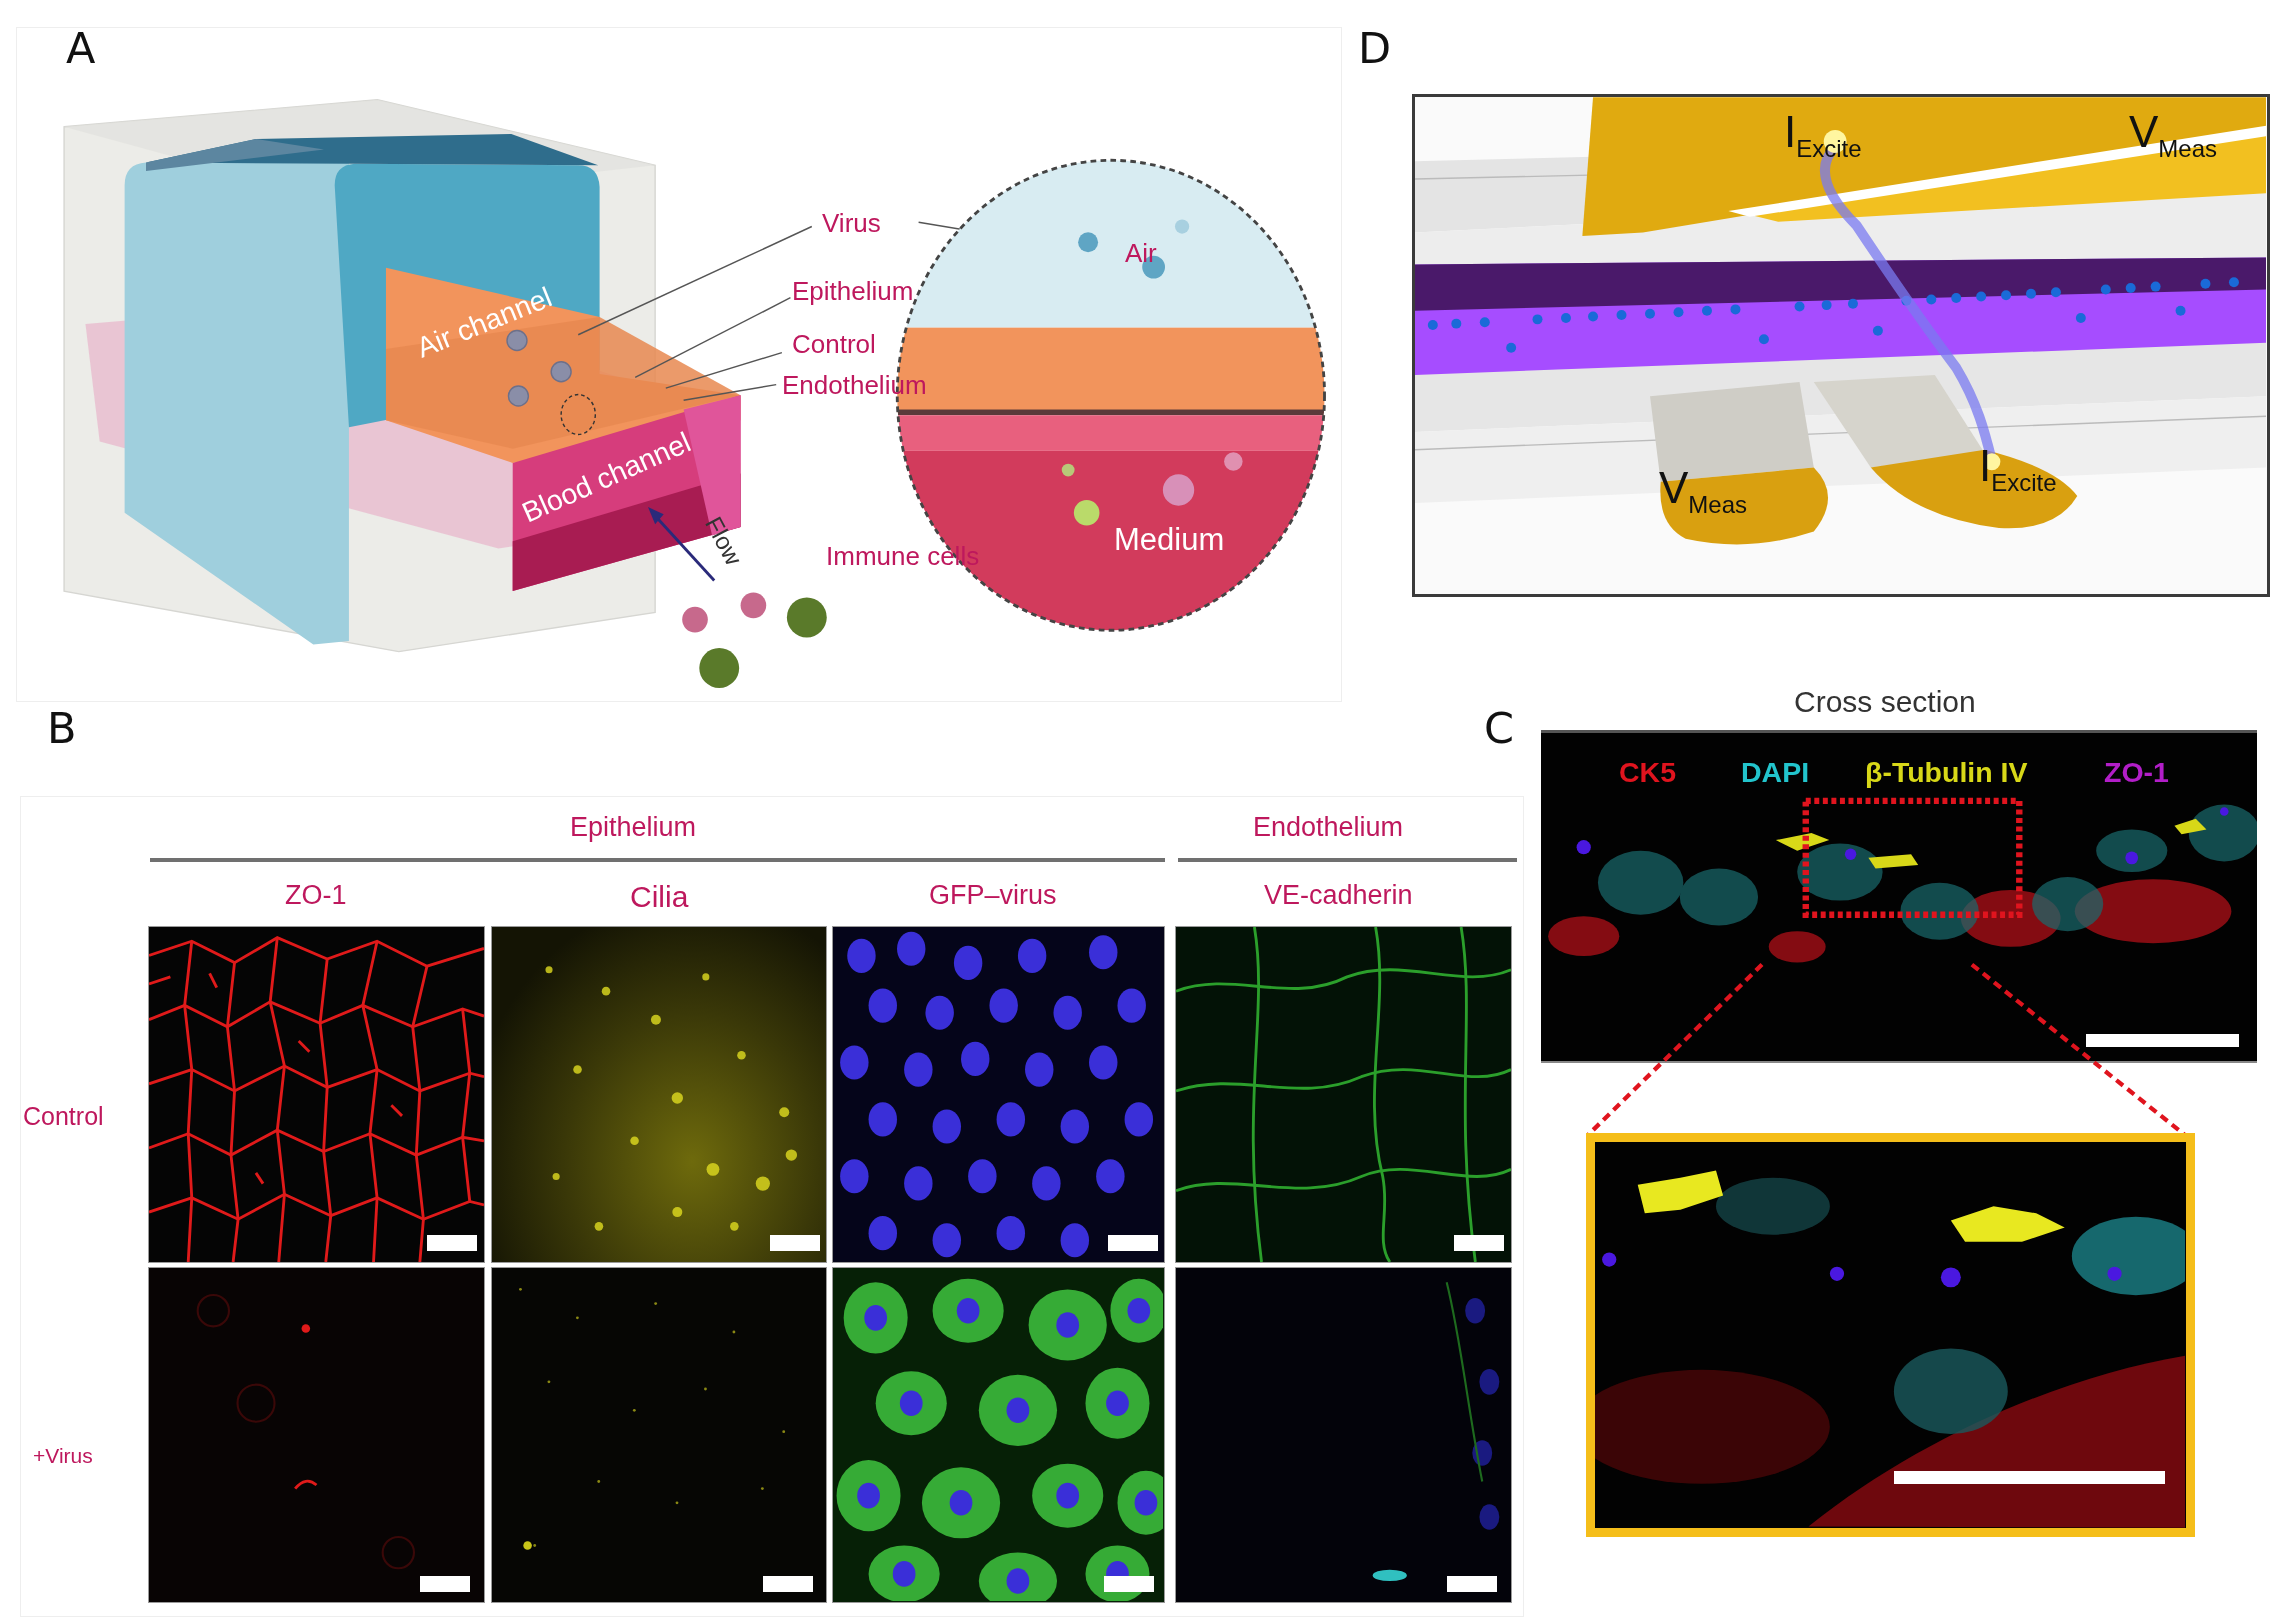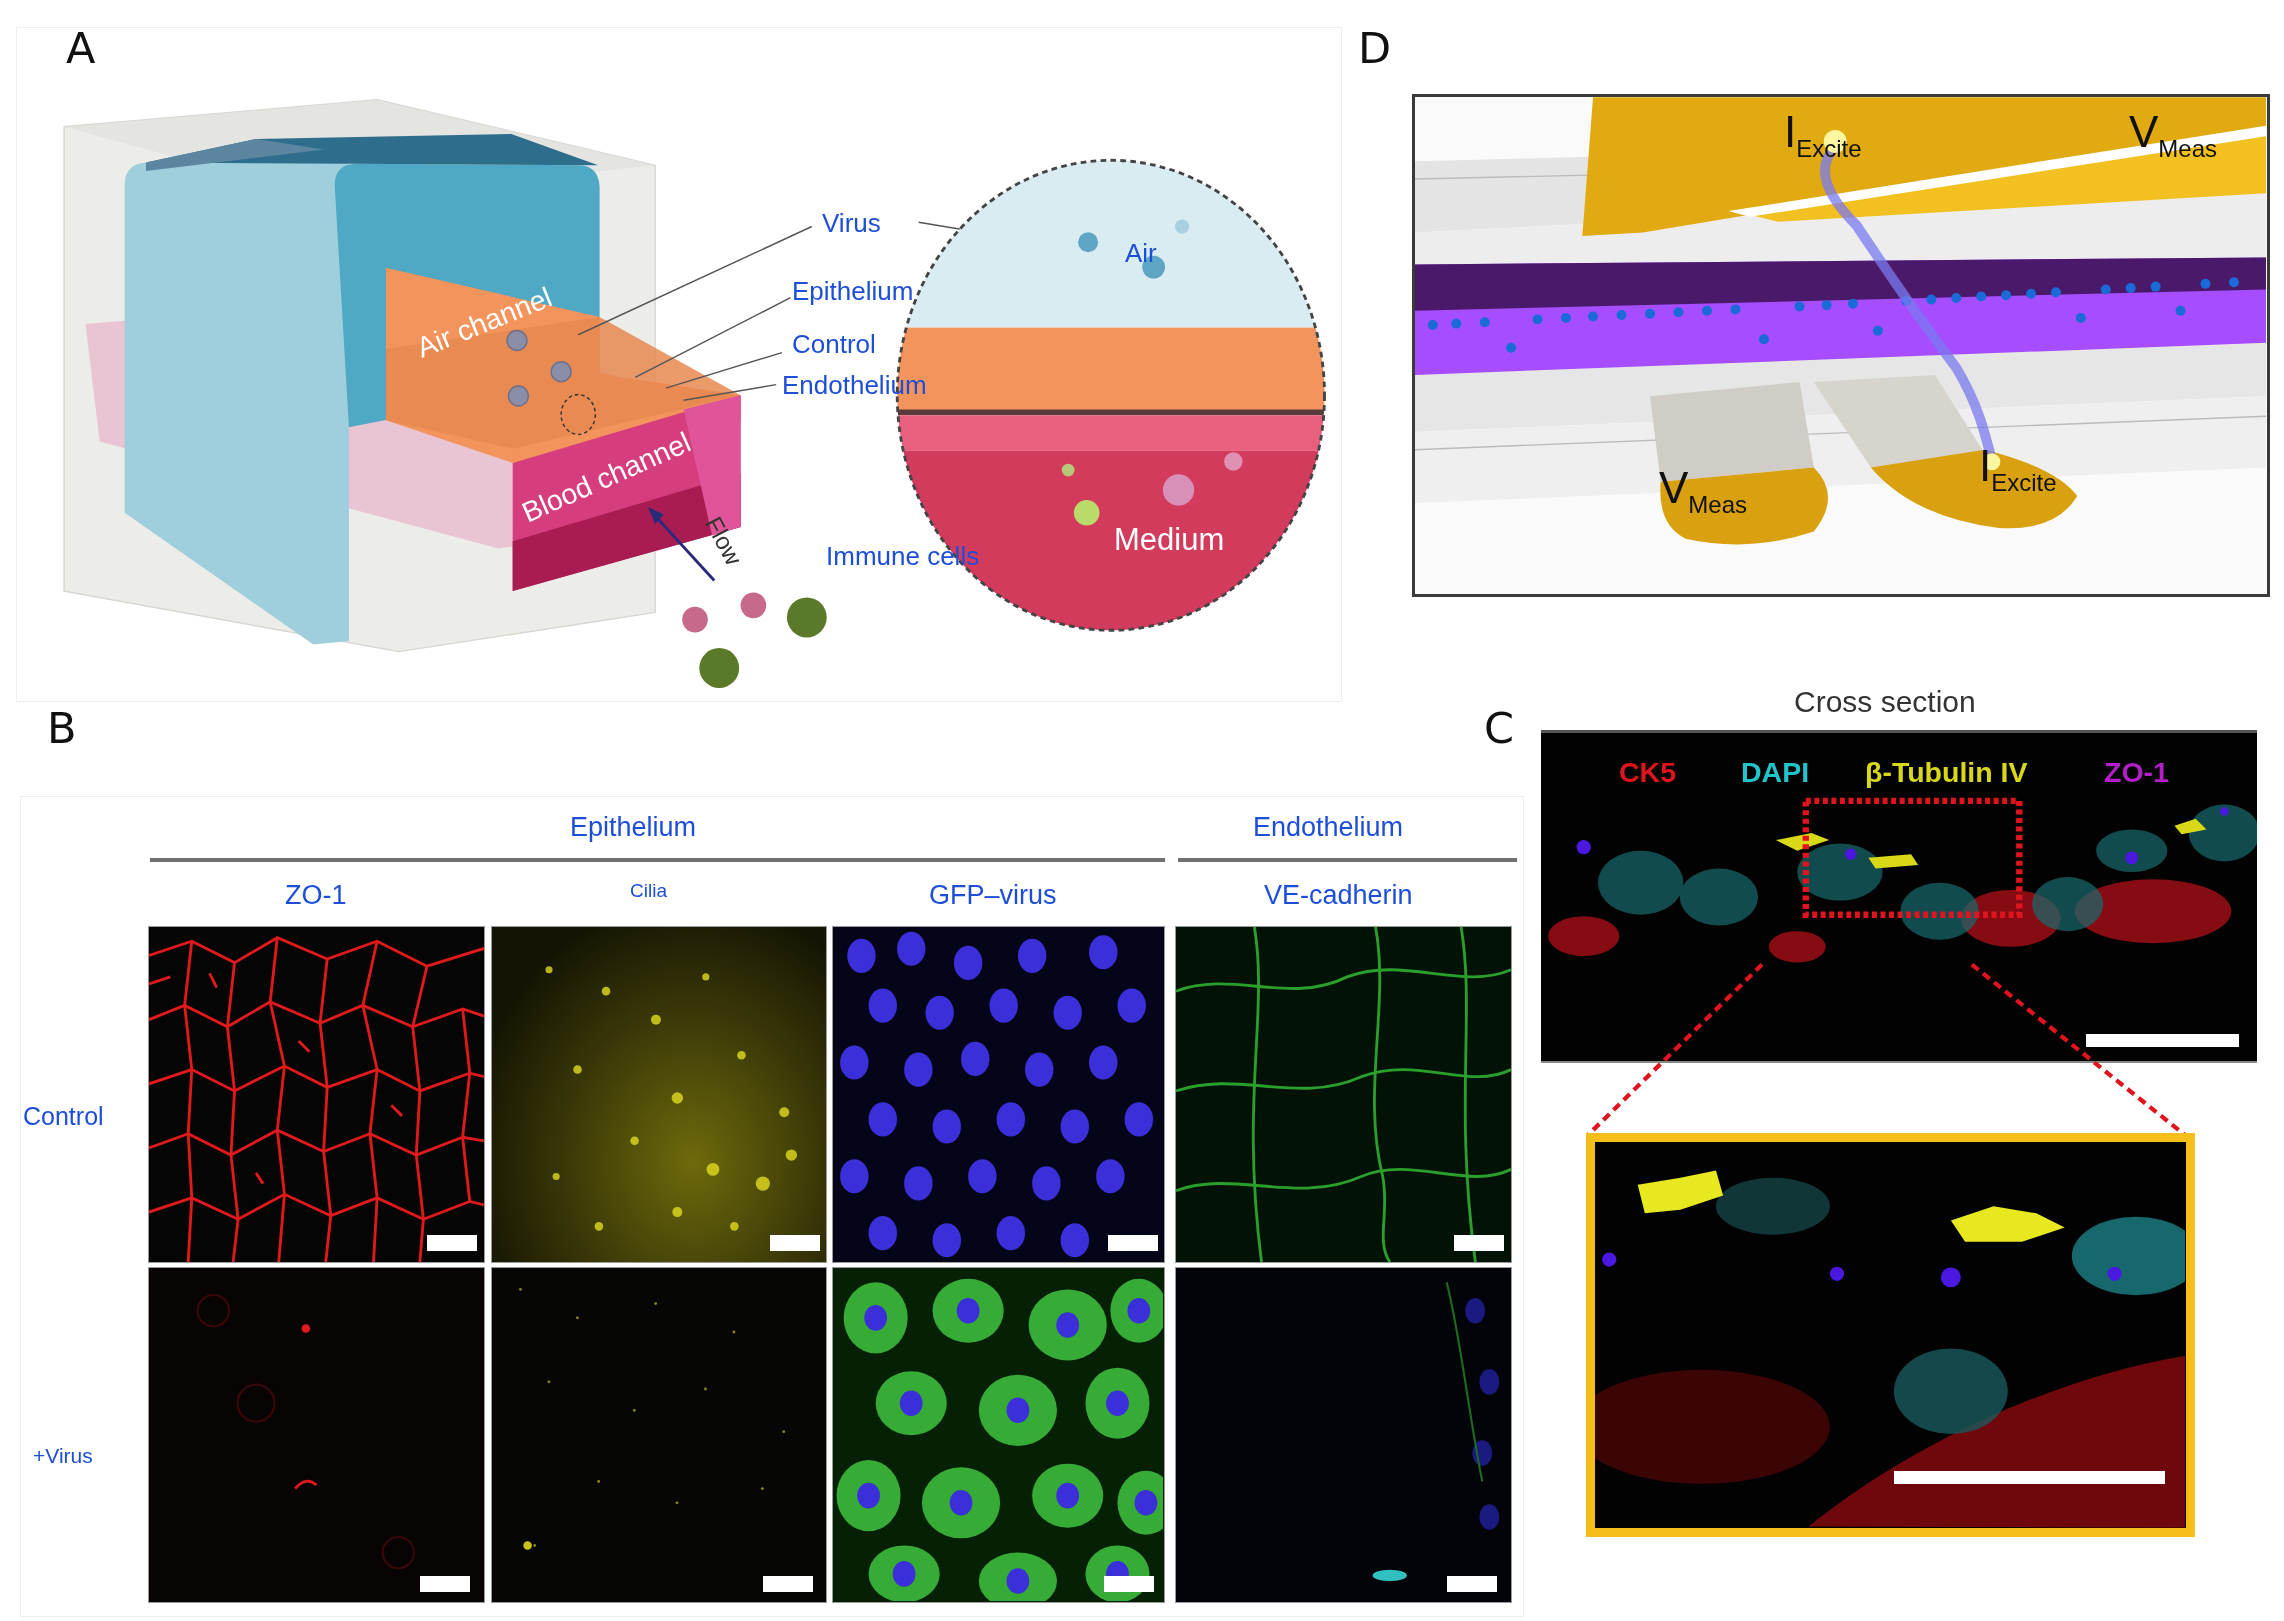--- a/index.html
+++ b/index.html
@@ -1,19 +1,19 @@
 <!DOCTYPE html>
 <html style="font-size:11.4px"><head>
 <meta charset="utf-8">
 <style>
   html,body{margin:0;padding:0;background:#ffffff;}
   body{width:2284px;height:1622px;position:relative;overflow:hidden;font-family:"Liberation Sans",sans-serif;color:#222;}
   .abs{position:absolute;}
   .panel-letter{position:absolute;font-family:"DejaVu Sans",sans-serif;font-size:43px;color:#111;line-height:1;}
-  .lbl{position:absolute;font-family:"Liberation Sans",sans-serif;color:#1d4ed8;white-space:nowrap;}
+  .lbl{position:absolute;font-family:"Liberation Sans",sans-serif;color:#be185d;white-space:nowrap;}
   .frame-faint{position:absolute;border:0.7px solid #eeeeee;}
   
   .micro{position:absolute;background:#050505;overflow:hidden;border:1.4px solid #9a9a9a;box-sizing:border-box;}
   .scalebar{position:absolute;background:#ffffff;height:15.7px;}
   .hline{position:absolute;height:3.6px;background:#707070;}
   
   .legend-item{position:absolute;font-family:"Liberation Sans",sans-serif;font-weight:bold;font-size:28.5px;white-space:nowrap;}
 </style>
 </head>
 <body>
@@ -169,21 +169,21 @@
 
 <div class="panel-letter" style="left:47px;top:707px;">B</div>
 <div class="frame-faint" style="left:20px;top:796px;width:1502px;height:819px;"></div>
 
 <div class="lbl" style="left:570px;top:812px;font-size:27px;">Epithelium</div>
 <div class="hline" style="left:150px;top:858px;width:1015px;"></div>
 <div class="lbl" style="left:1253px;top:812px;font-size:27px;">Endothelium</div>
 <div class="hline" style="left:1178px;top:858px;width:339px;"></div>
 
 <div class="lbl" style="left:285px;top:880px;font-size:27px;">ZO-1</div>
-<div class="lbl" style="left:630px;top:880px;font-size:19px;">Cilia</div>
+<div class="lbl" style="left:630px;top:880px;font-size:30px;">Cilia</div>
 <div class="lbl" style="left:929px;top:880px;font-size:27px;">GFP–virus</div>
 <div class="lbl" style="left:1264px;top:880px;font-size:27px;">VE-cadherin</div>
 
 <div class="lbl" style="left:23px;top:1102px;font-size:25px;">Control</div>
 <div class="lbl" style="left:33px;top:1444px;font-size:21px;">+Virus</div>
 
 <div class="micro" style="left:148px;top:926px;width:337px;height:337px;">
   <svg width="335" height="335" viewBox="0 0 470 470">
     <g stroke="#e01a1a" stroke-width="4" fill="none">
       <path d="M0,40 L60,20 L120,50 L180,15 L250,45 L320,20 L390,55 L470,30"></path>

